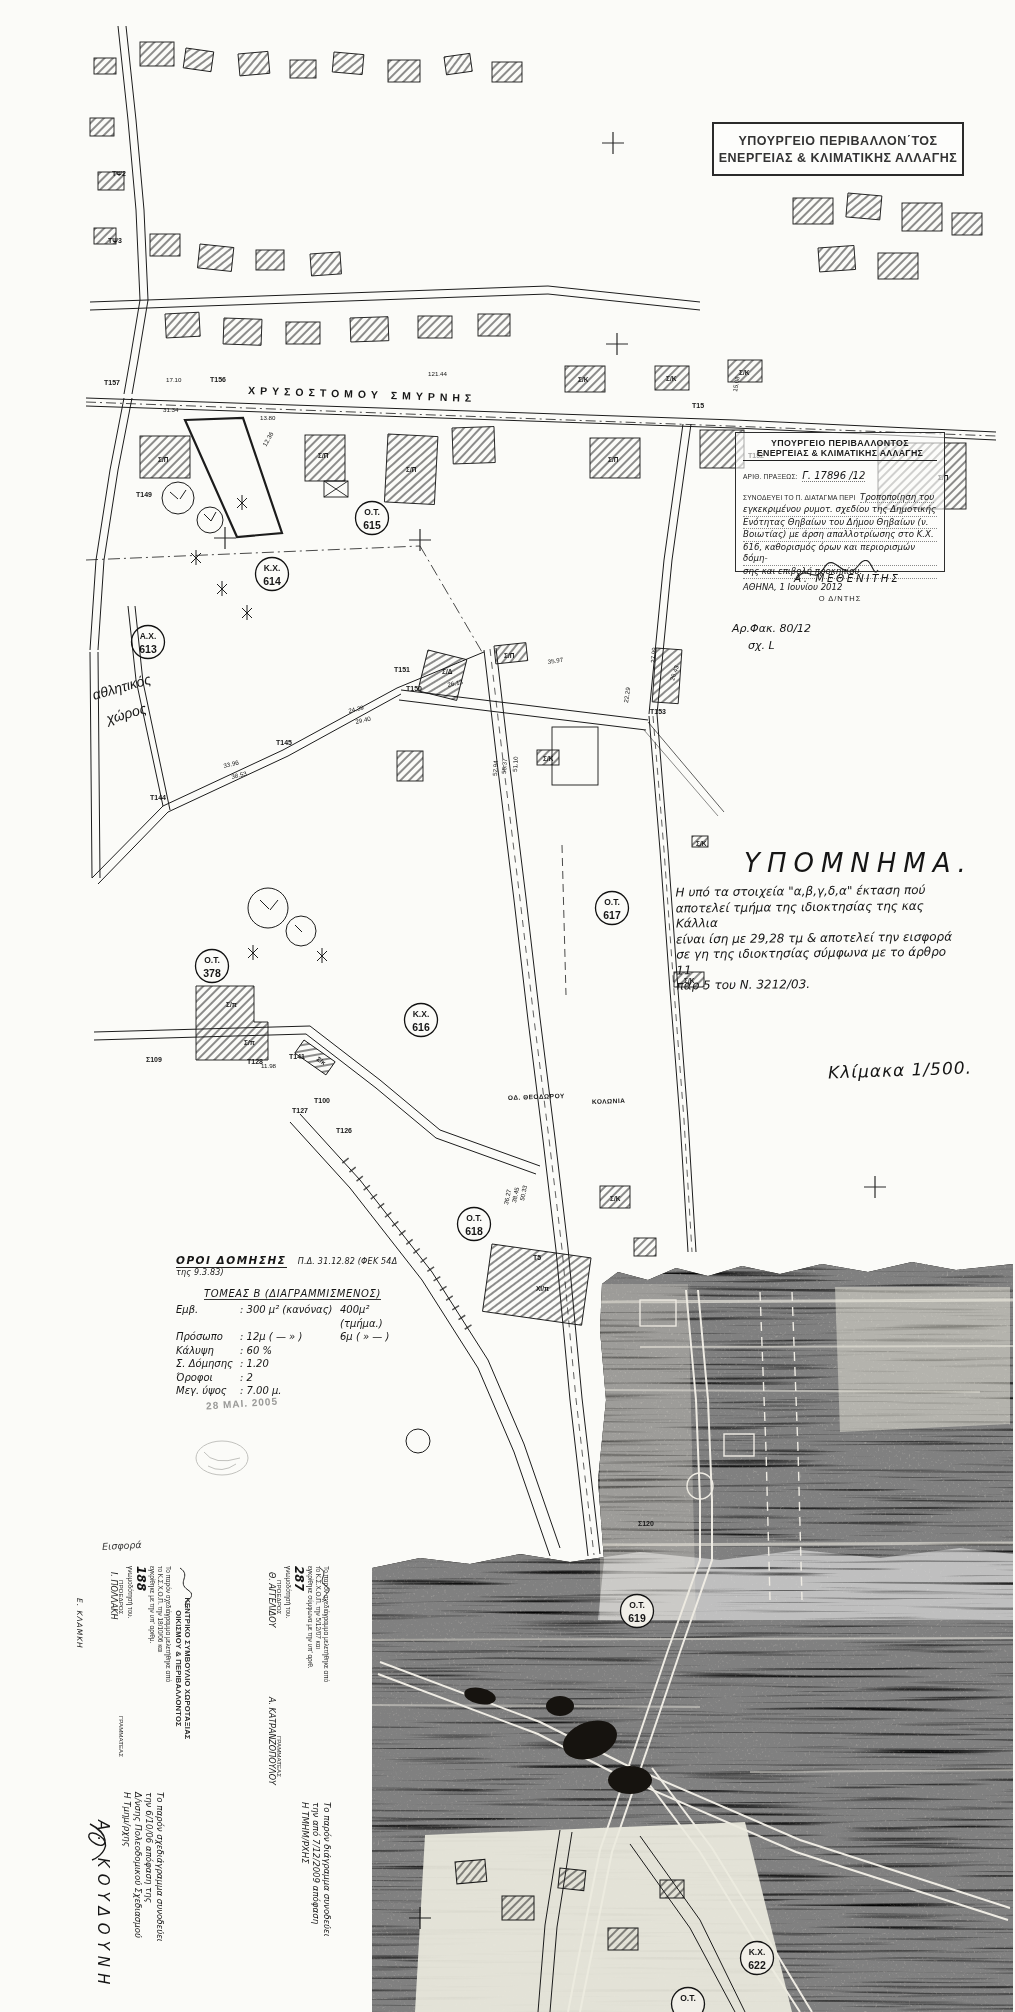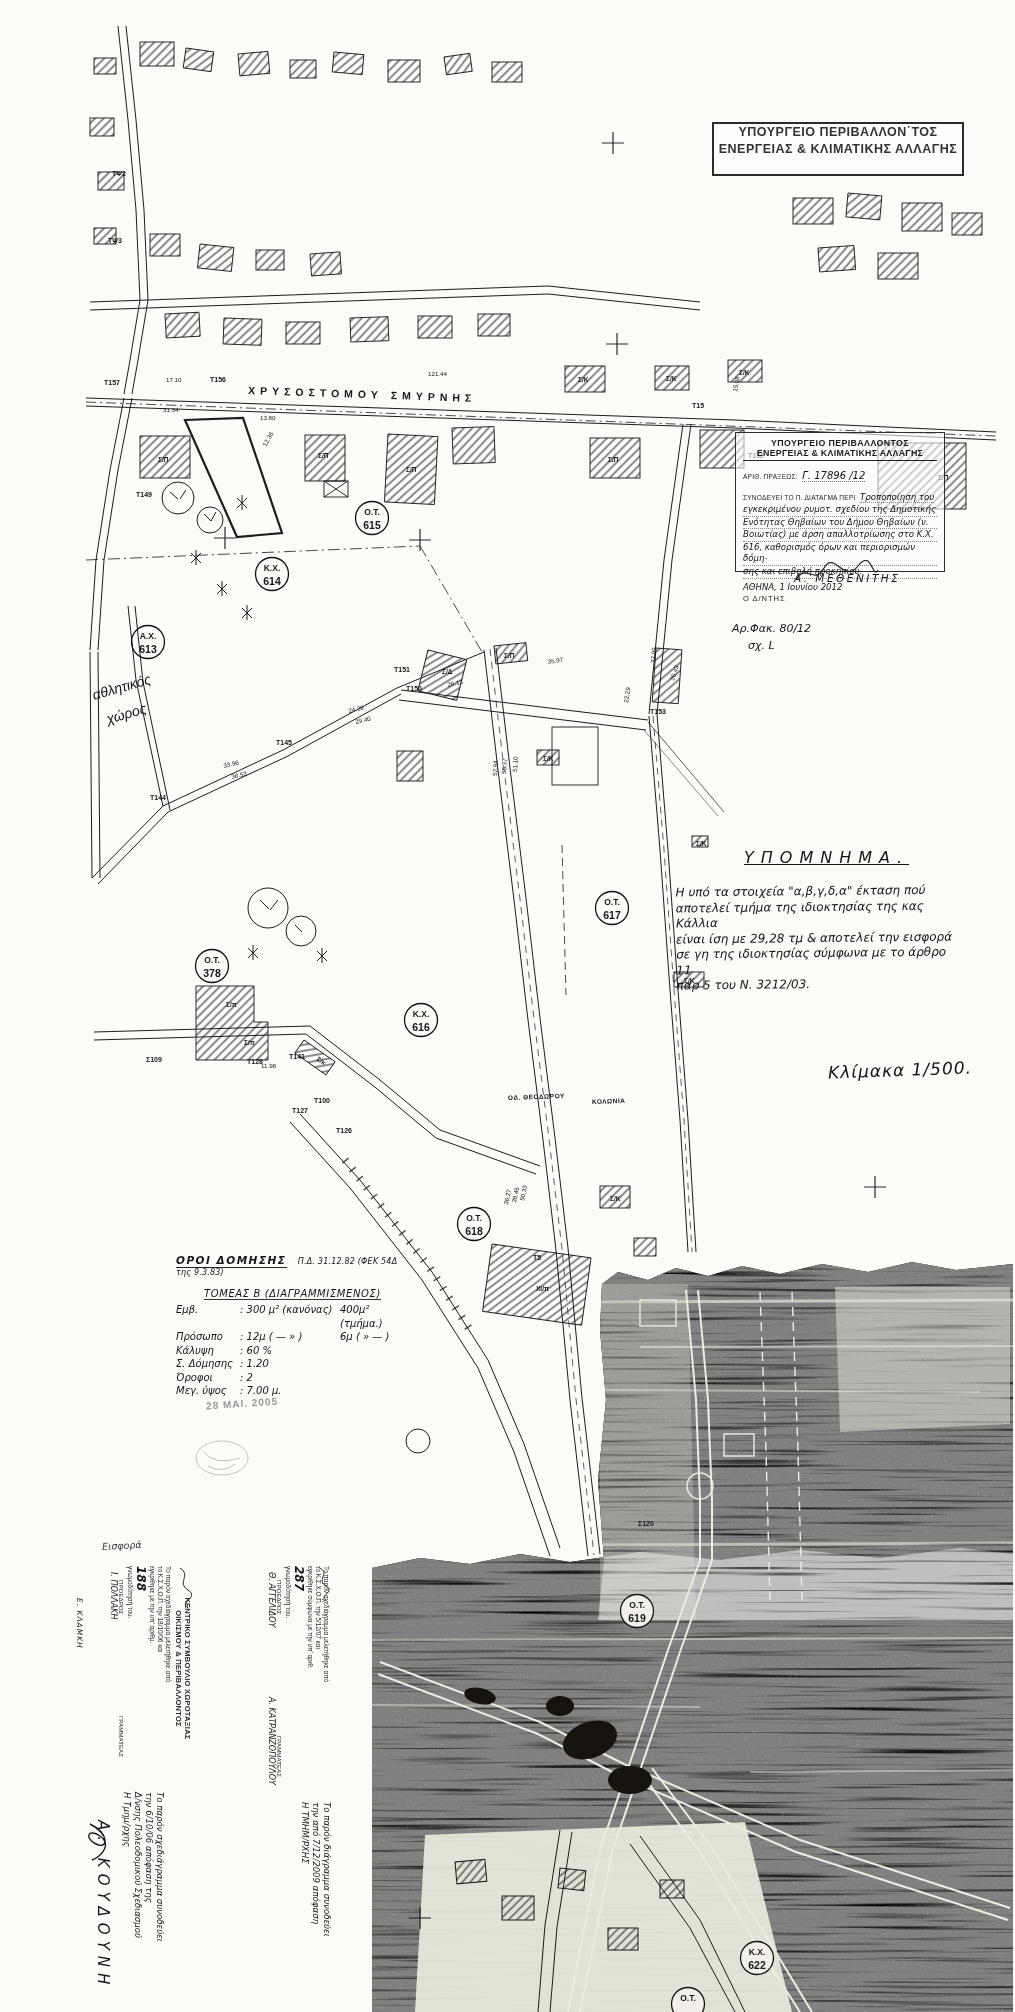--- a/index.html
+++ b/index.html
@@ -2,42 +2,42 @@
 <html><head>
 <meta charset="utf-8">
 <style>
   html,body{margin:0;padding:0;background:#e8e8e6;}
   .page{position:relative;width:1015px;height:2012px;margin:0 auto;background:#fbfbf8;
         font-family:"Liberation Sans",sans-serif;color:#1b1b1b;overflow:hidden;}
   svg{position:absolute;left:0;top:0;}
   .abs{position:absolute;}
   
   .minbox{left:712px;top:122px;width:252px;height:54px;border:2px solid #2b2b2b;
-          background:#fdfdfb;text-align:center;box-sizing:border-box;}
+          background:#fdfdfb;text-align:center;padding-top:9px;box-sizing:border-box;}
   .minbox div{font-size:12.5px;font-weight:bold;letter-spacing:.5px;line-height:17px;color:#333;}
   
   .stampbox{left:735px;top:432px;width:210px;height:140px;border:1.6px solid #2e2e2e;
             padding:5px 7px;box-sizing:border-box;background:rgba(253,253,251,.6);}
   .stampbox .h1{font-size:8.8px;font-weight:bold;text-align:center;letter-spacing:.4px;}
   .stampbox .h2{font-size:8.8px;font-weight:bold;text-align:center;letter-spacing:.3px;
                 border-bottom:1px solid #222;padding-bottom:2px;margin-bottom:4px;}
   .prt{font-size:6.6px;letter-spacing:.2px;color:#222;}
   .hw{font-family:"DejaVu Sans",sans-serif;font-style:italic;color:#151515;}
   .actrow{margin:2px 0 3px 0;}
   .actrow .hw{font-size:10px;}
   .fill{border-bottom:1px dotted #777;}
   .subj .hw{font-size:8.6px;line-height:11.6px;display:block;border-bottom:1px dotted #888;}
   .subj .inline{display:inline;border-bottom:1px dotted #888;}
   .pdate{font-size:8.5px;margin-top:3px;}
-  .sigtitle{text-align:left;font-size:7.5px;margin-top:2px;letter-spacing:1px;}
+  .sigtitle{text-align:center;font-size:7.5px;margin-top:2px;letter-spacing:1px;}
   .methenitis{left:794px;top:572px;font-size:10.5px;letter-spacing:2.5px;}
   .fileref{left:732px;top:620px;font-size:11px;line-height:17px;}
   .fileref .l2{margin-left:16px;}
   
-  .legtitle{left:744px;top:848px;font-size:16px;letter-spacing:7px;text-decoration:underline;}
+  .legtitle{left:744px;top:848px;font-size:26px;letter-spacing:7px;}
   .legbody{left:676px;top:884px;width:278px;font-size:12px;line-height:15.5px;transform:rotate(-.6deg);}
   .scale{left:828px;top:1060px;font-size:17px;letter-spacing:1px;transform:rotate(-2deg);}
   
   .terms{left:176px;top:1254px;width:230px;font-size:10px;}
   .terms .t1{font-size:10.5px;letter-spacing:1.5px;border-bottom:1px solid #222;padding-bottom:1px;font-weight:bold;}
   .terms .t1ref{font-size:8px;margin-left:8px;letter-spacing:.2px;}
   .terms .sector{margin:11px 0 3px 28px;font-size:10px;letter-spacing:.6px;border-bottom:1px solid #333;display:inline-block;}
   .trow{display:flex;line-height:13.5px;}
   .trow .c0{width:64px;}
   .trow .c1{width:100px;}

